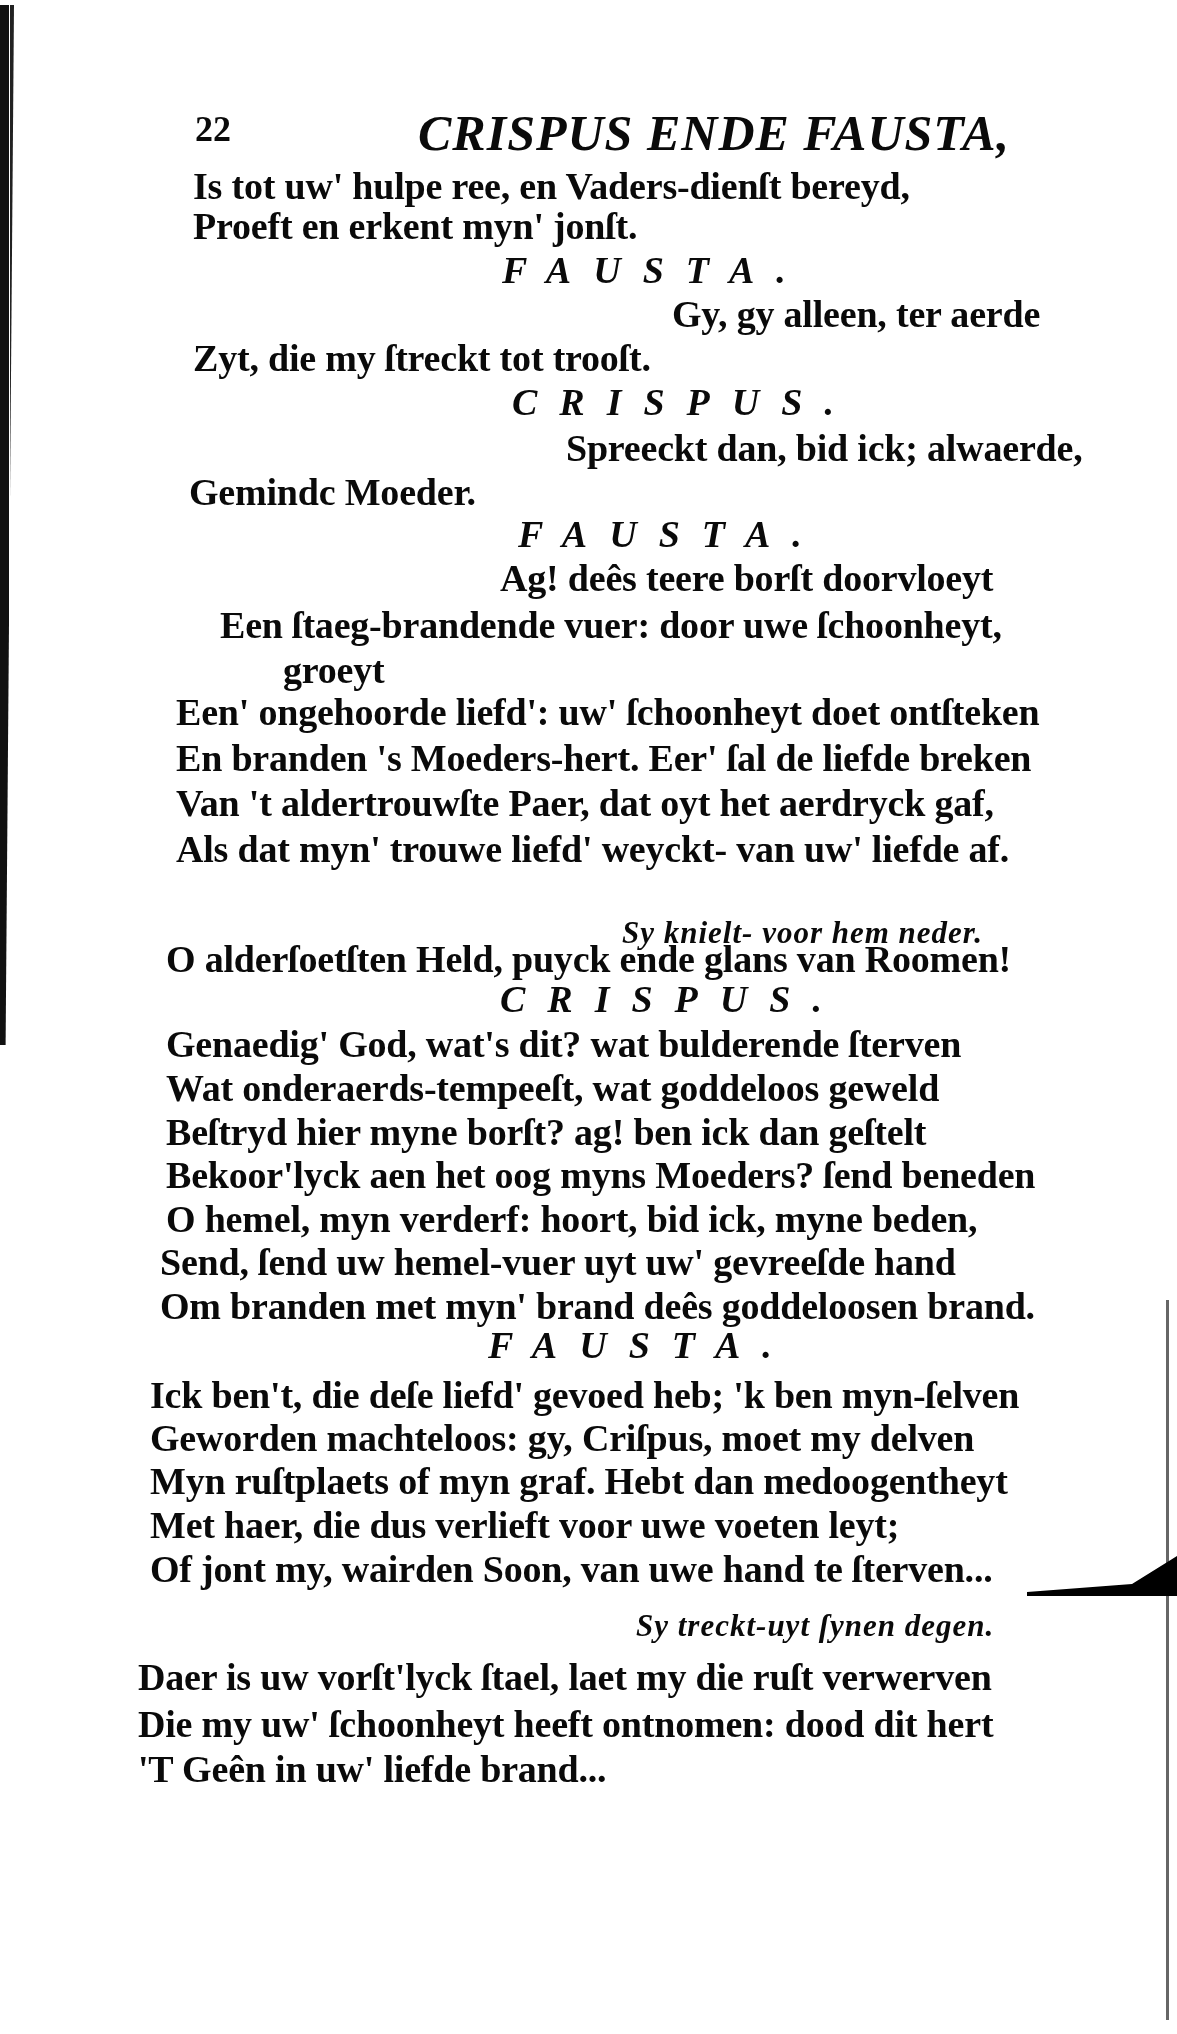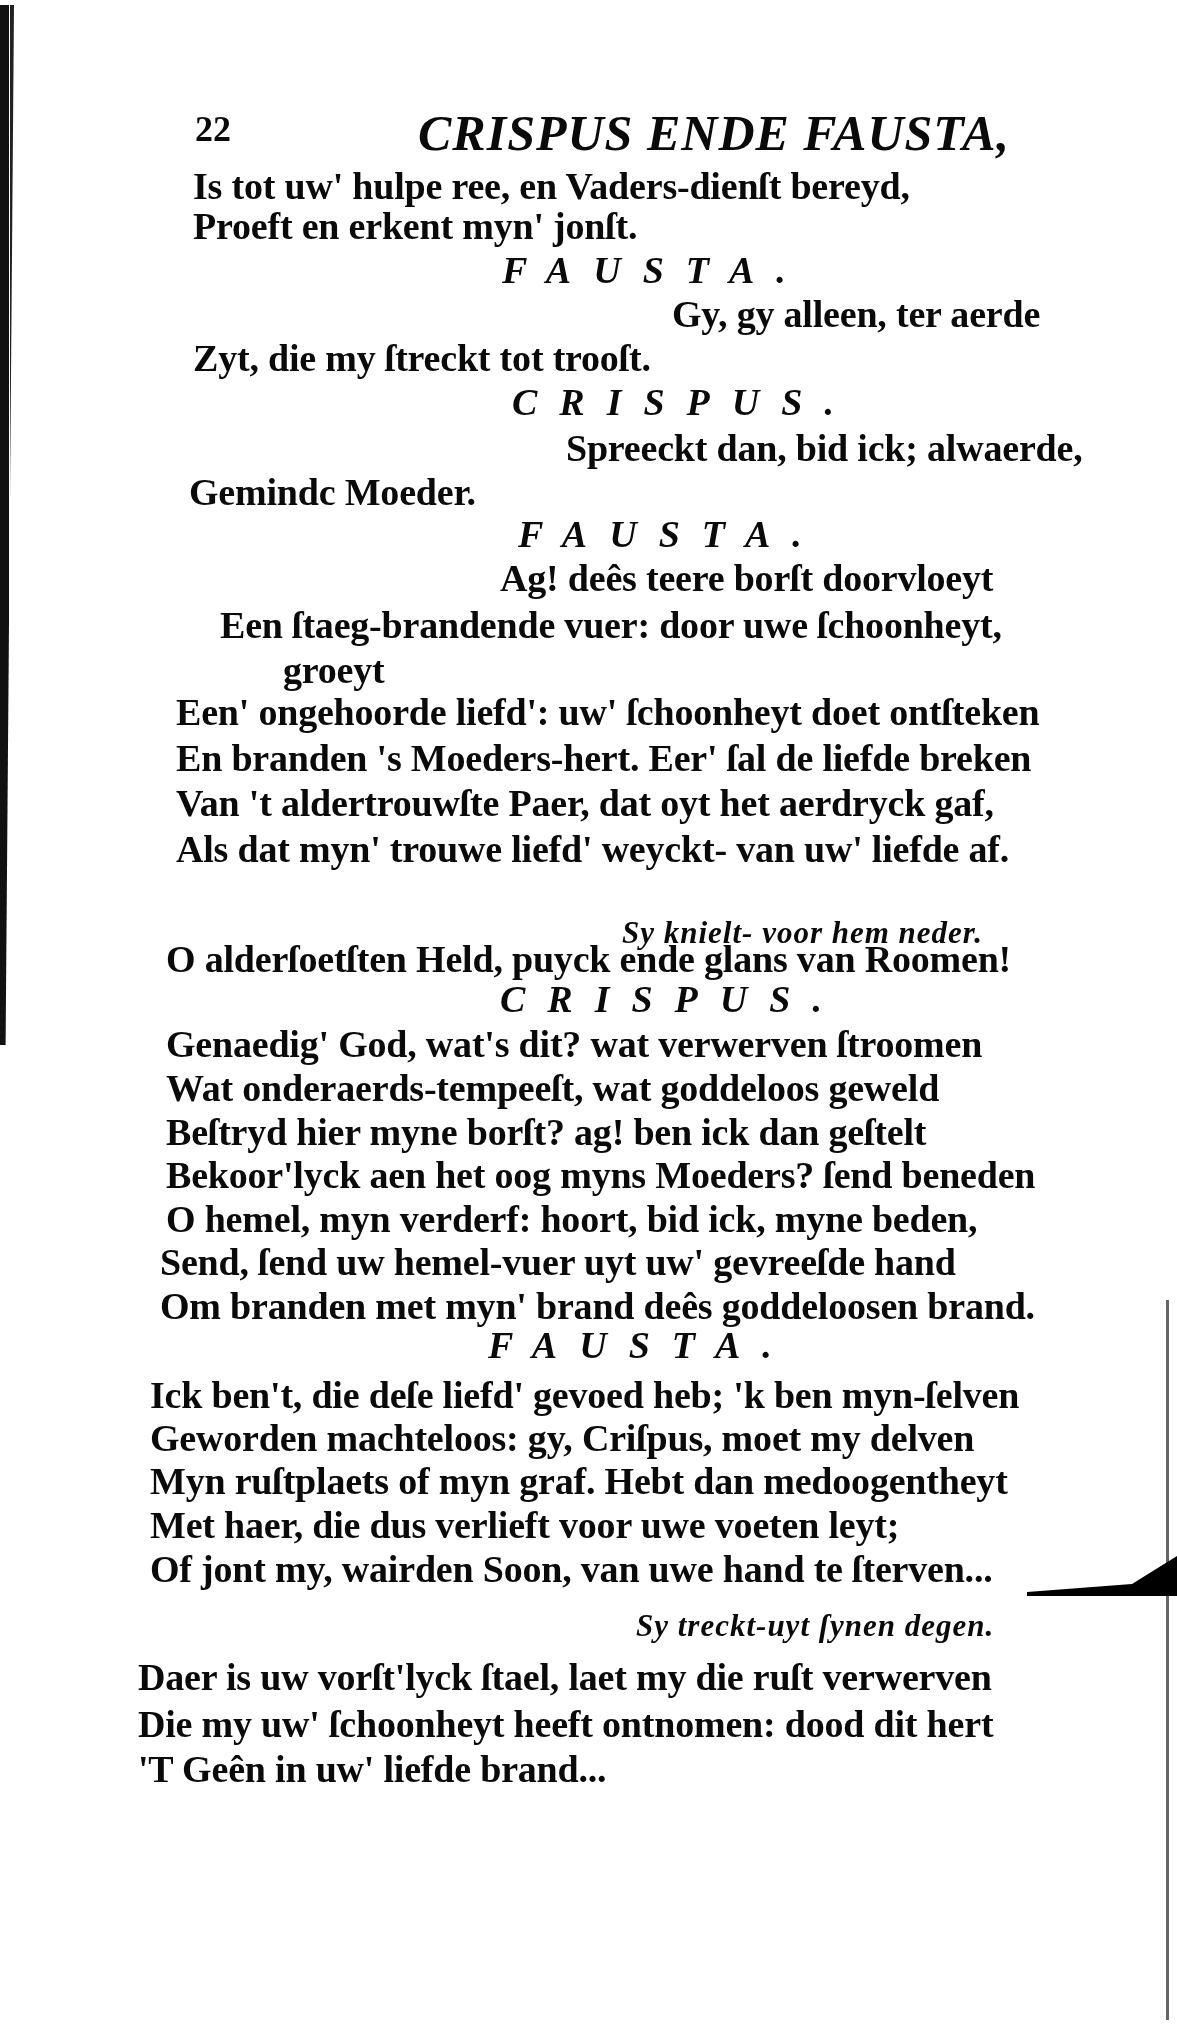--- a/index.html
+++ b/index.html
@@ -82,21 +82,21 @@
       <div class="line" style="left: 500px; top: 556px;">Ag! deês teere borſt doorvloeyt</div>
       <div class="line" style="left: 178px; top: 603px; margin-left: 42px;">Een ſtaeg-brandende vuer: door uwe ſchoonheyt,</div>
       <div class="line" style="left: 283px; top: 648px;">groeyt</div>
       <div class="line" style="left: 176px; top: 690px;">Een' ongehoorde liefd': uw' ſchoonheyt doet ontſteken</div>
       <div class="line" style="left: 176px; top: 736px;">En branden 's Moeders-hert. Eer' ſal de liefde breken</div>
       <div class="line" style="left: 176px; top: 781px;">Van 't aldertrouwſte Paer, dat oyt het aerdryck gaf,</div>
       <div class="line" style="left: 176px; top: 827px;">Als dat myn' trouwe liefd' weyckt- van uw' liefde af.</div>
       <div class="stage" style="left: 622px; top: 880px; margin-top: 33px;">Sy knielt- voor hem neder.</div>
       <div class="line" style="left: 166px; top: 937px;">O alderſoetſten Held, puyck ende glans van Roomen!</div>
       <div class="speaker" style="left: 500px; top: 977px;">CRISPUS.</div>
-      <div class="line" style="left: 166px; top: 1022px;">Genaedig' God, wat's dit? wat verwerven ſtroomen</div>
+      <div class="line" style="left: 166px; top: 1022px;">Genaedig' God, wat's dit? wat bulderende ſterven</div>
       <div class="line" style="left: 166px; top: 1066px;">Wat onderaerds-tempeeſt, wat goddeloos geweld</div>
       <div class="line" style="left: 166px; top: 1110px;">Beſtryd hier myne borſt? ag! ben ick dan geſtelt</div>
       <div class="line" style="left: 166px; top: 1153px;">Bekoor'lyck aen het oog myns Moeders? ſend beneden</div>
       <div class="line" style="left: 166px; top: 1197px;">O hemel, myn verderf: hoort, bid ick, myne beden,</div>
       <div class="line" style="left: 160px; top: 1240px;">Send, ſend uw hemel-vuer uyt uw' gevreeſde hand</div>
       <div class="line" style="left: 160px; top: 1284px;">Om branden met myn' brand deês goddeloosen brand.</div>
       <div class="speaker" style="left: 488px; top: 1323px;">FAUSTA.</div>
       <div class="line" style="left: 150px; top: 1373px;">Ick ben't, die deſe liefd' gevoed heb; 'k ben myn-ſelven</div>
       <div class="line" style="left: 150px; top: 1416px;">Geworden machteloos: gy, Criſpus, moet my delven</div>
       <div class="line" style="left: 150px; top: 1459px;">Myn ruſtplaets of myn graf. Hebt dan medoogentheyt</div>

